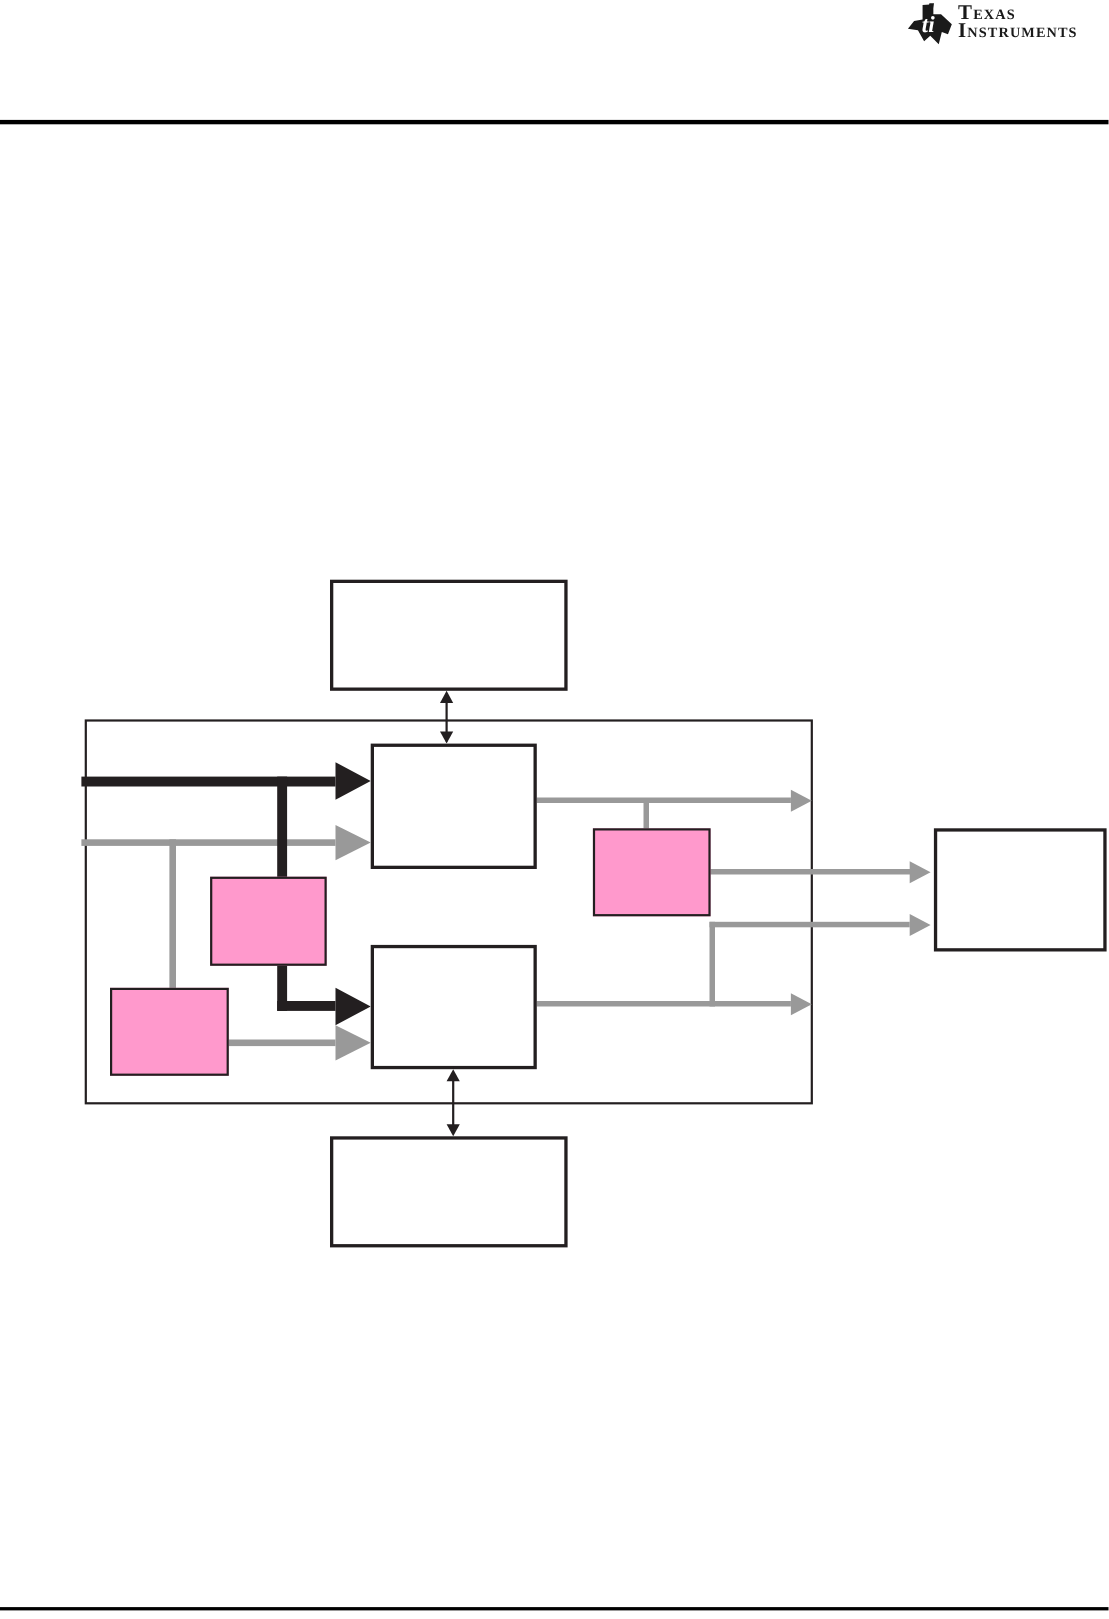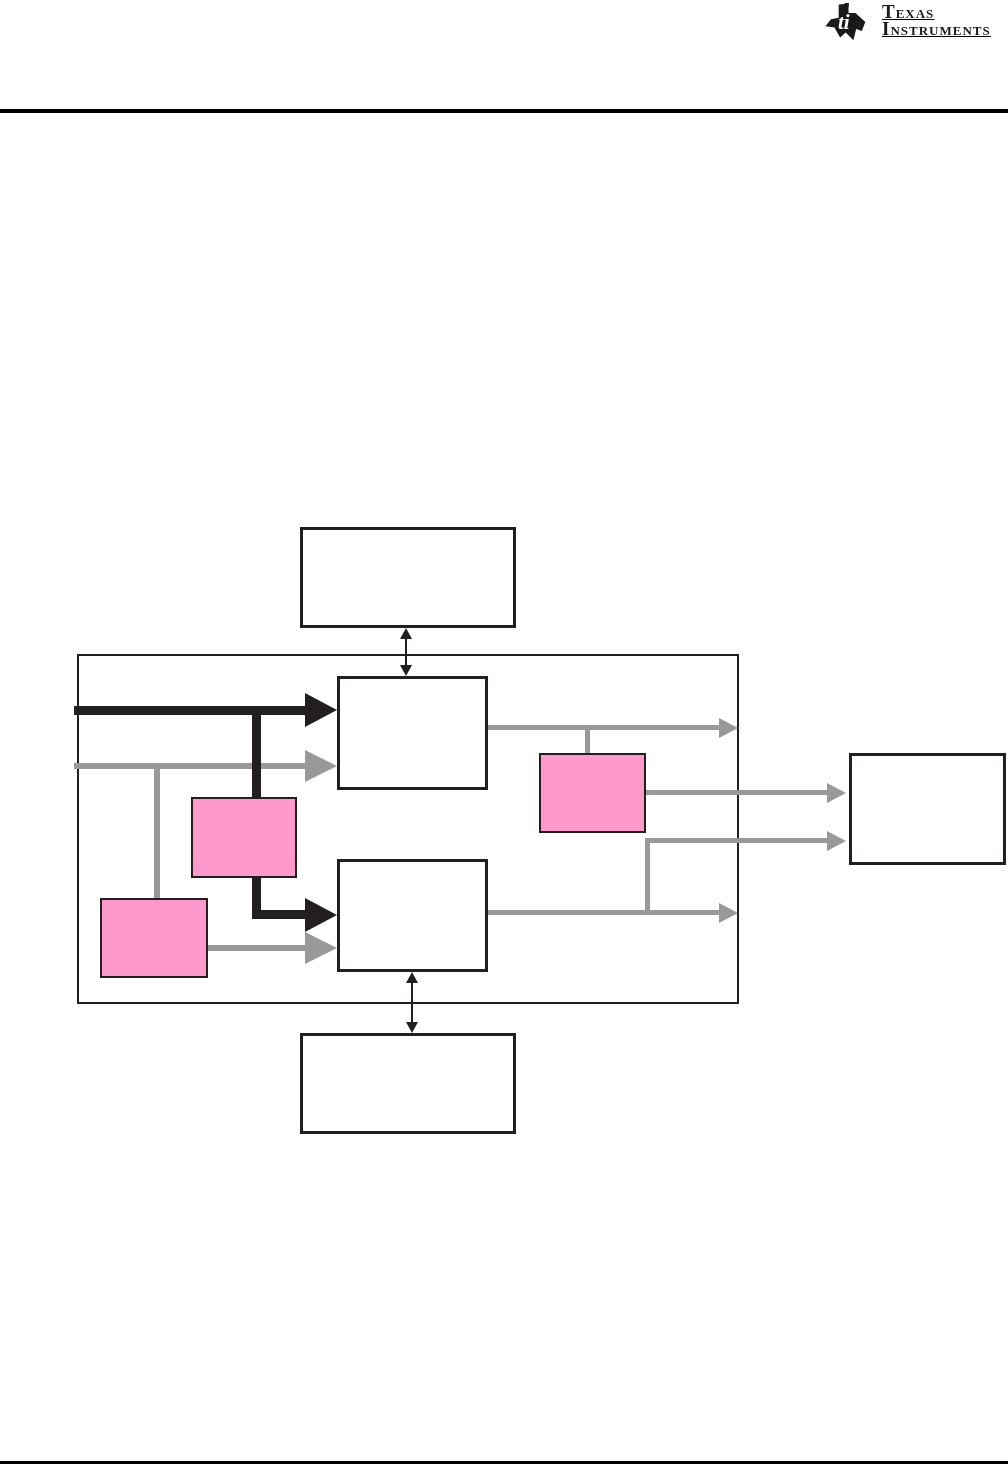--- a/index.html
+++ b/index.html
@@ -6,22 +6,22 @@
   .page {
     position:relative; width:1008px; height:1472px; background:#fff;
     overflow:hidden; font-family:"Liberation Serif", serif;
   }
   .abs { position:absolute; }
 
   
   .rule { position:absolute; left:0; width:1008px; background:var(--rule-black,#000); }
 
   
-  .logo { position:absolute; top:3px; left:824px; display:flex; align-items:flex-start;text-decoration:underline; }
-  .logo-text { margin-left:16px; color:#1a1a1a; }
+  .logo { position:absolute; top:3px; left:824px; display:flex; align-items:flex-start; }
+  .logo-text { margin-left:5px; color:#1a1a1a; }
   .logo-line {
     display:block; font-variant:small-caps; font-weight:bold;
     font-size:19px; line-height:17px; letter-spacing:1px; white-space:nowrap;
   }
 
   
   .outer-rect { position:absolute; box-sizing:border-box; border:2px solid var(--line-black,#231F20); background:transparent; z-index:1; }
   .box { position:absolute; box-sizing:border-box; background:#fff; border:3px solid var(--line-black,#231F20); }
   .box.z5 { z-index:5; }
   .box.pinkbox { background:var(--pink,#FF99CC); border-width:2px; z-index:4; }

